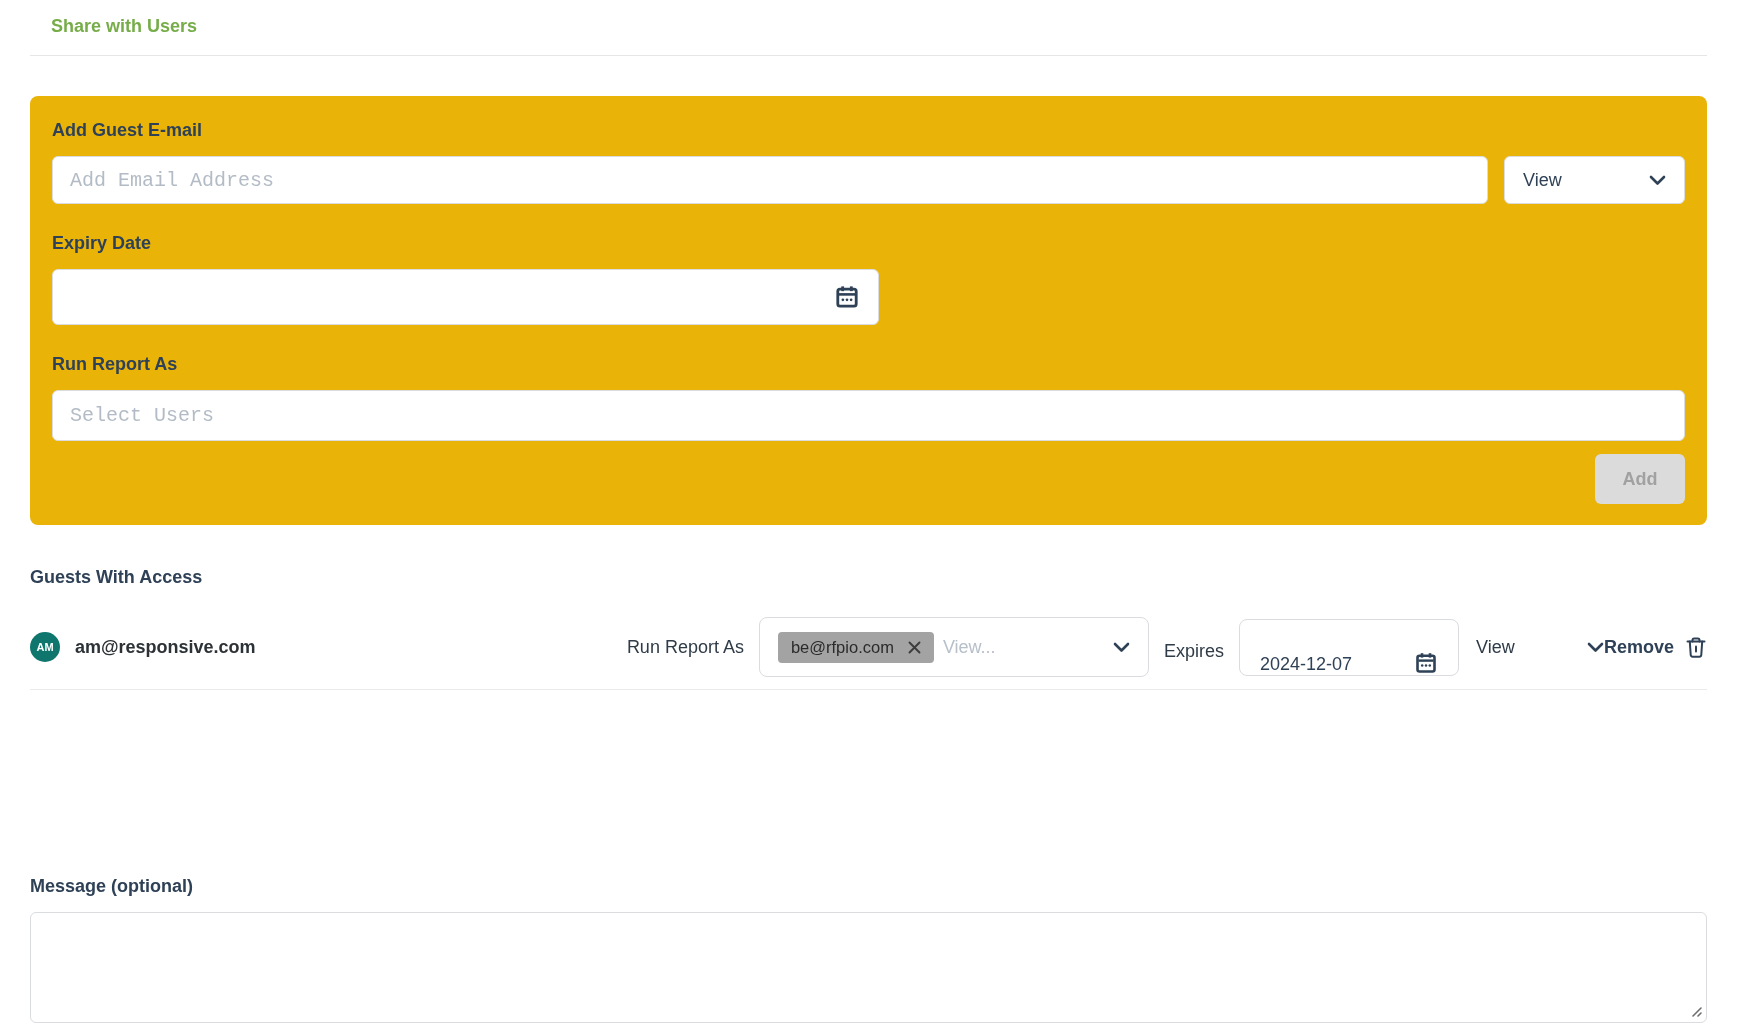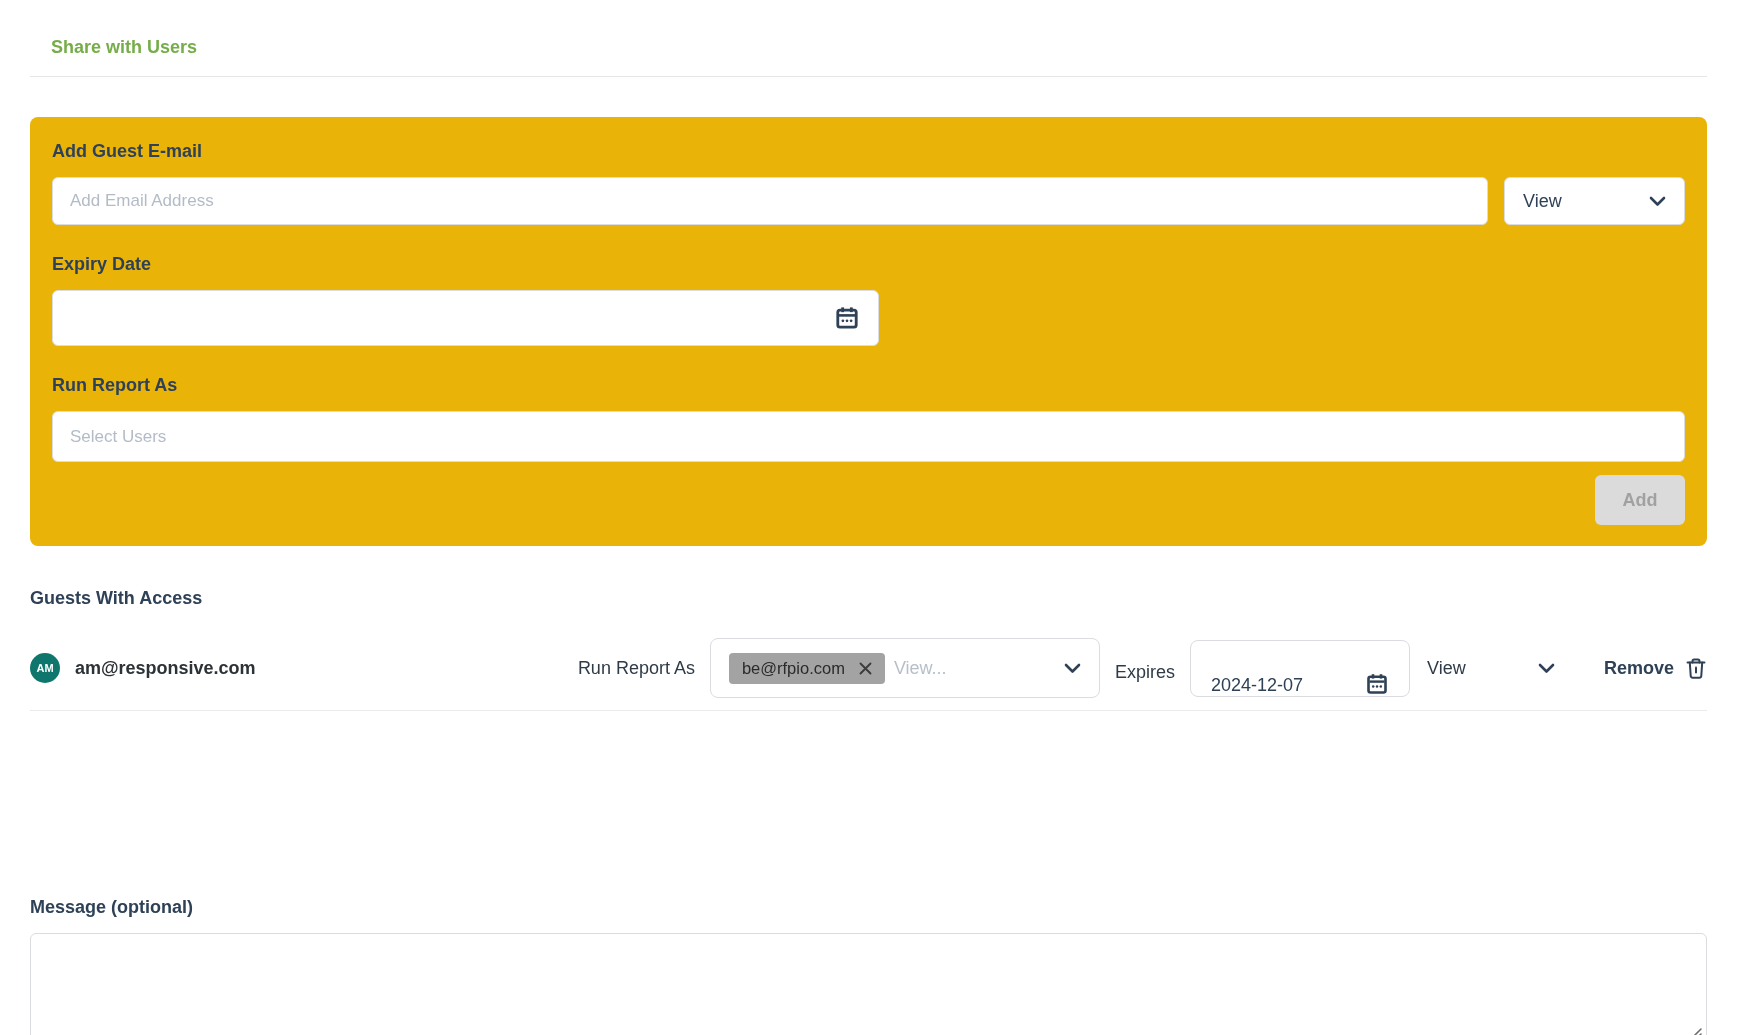--- a/index.html
+++ b/index.html
@@ -8,21 +8,20 @@
     background: #ffffff;
     font-family: "Liberation Sans", "DejaVu Sans", sans-serif;
     color: #2e4156;
     overflow: hidden;
   }
   .content { margin-left: 30px; width: 1677px; }
 
   
   .tabbar {
     display: flex;
-    padding-top: 21px;
     border-bottom: 1px solid #e4e6e8;
   }
   .tab {
     font-size: 18px;
     font-weight: 600;
     color: #76ad49;
     padding: 16px 21px 19px 21px;
     margin-bottom: -1px;
     cursor: pointer;
     white-space: nowrap;
@@ -41,22 +40,22 @@
     font-size: 18px;
     font-weight: 700;
     color: #2e4156;
     margin-bottom: 15px;
   }
   .row-email { display: flex; gap: 16px; }
   .text-input {
     background: #ffffff;
     border: 1px solid #dadce0;
     border-radius: 6px;
-    font-family: Liberation Sans, sans-serif;
-    font-size: 17px;
+    font-family: Liberation Mono, monospace;
+    font-size: 20px;
     color: #2e4156;
     padding: 6px 17px;
     outline: none;
   }
   .text-input::placeholder { color: #b3bcc6; opacity: 1; }
   .email-input { flex: 1; height: 48px; }
   .select-box {
     display: flex;
     align-items: center;
     justify-content: space-between;
@@ -161,21 +160,20 @@
     align-items: center;
     justify-content: space-between;
     width: 128px;
     margin-left: 17px;
     cursor: pointer;
   }
   .remove-btn {
     display: flex;
     align-items: center;
     gap: 11px;
-    margin-left: 49px;
     cursor: pointer;
   }
   .remove-label { font-size: 18px; font-weight: 700; color: #2e4156; }
 
   
   .message-label { margin-top: 186px; }
   .message-wrap { position: relative; margin-top: 14px; }
   .message-textarea {
     width: 100%;
     height: 111px;

